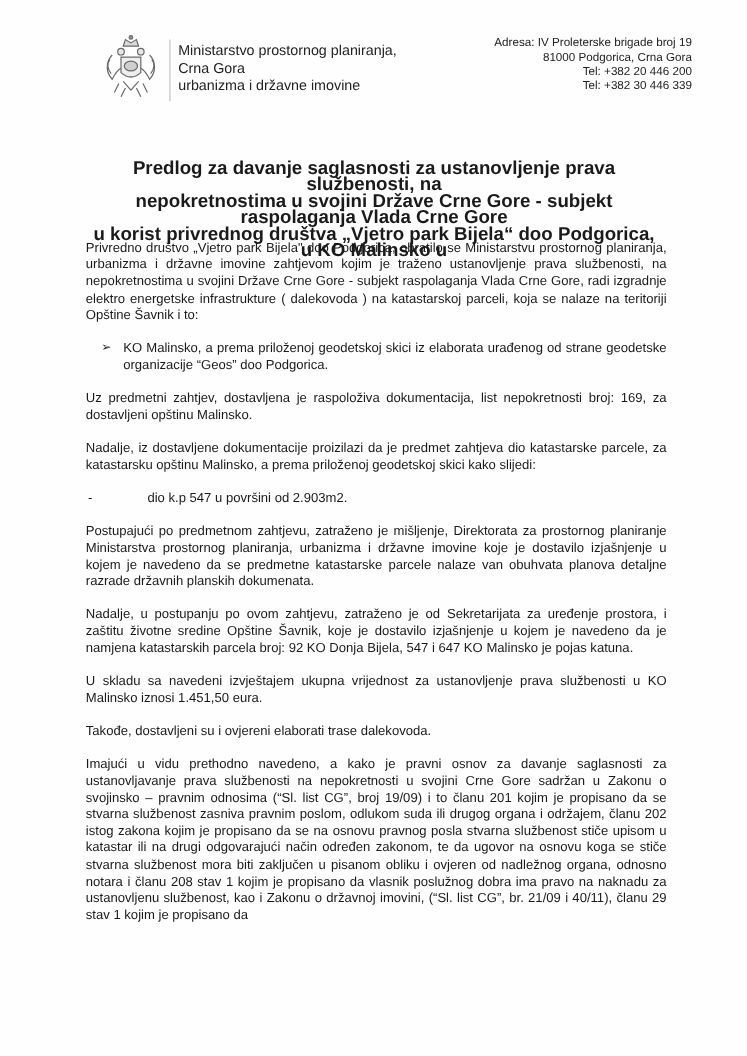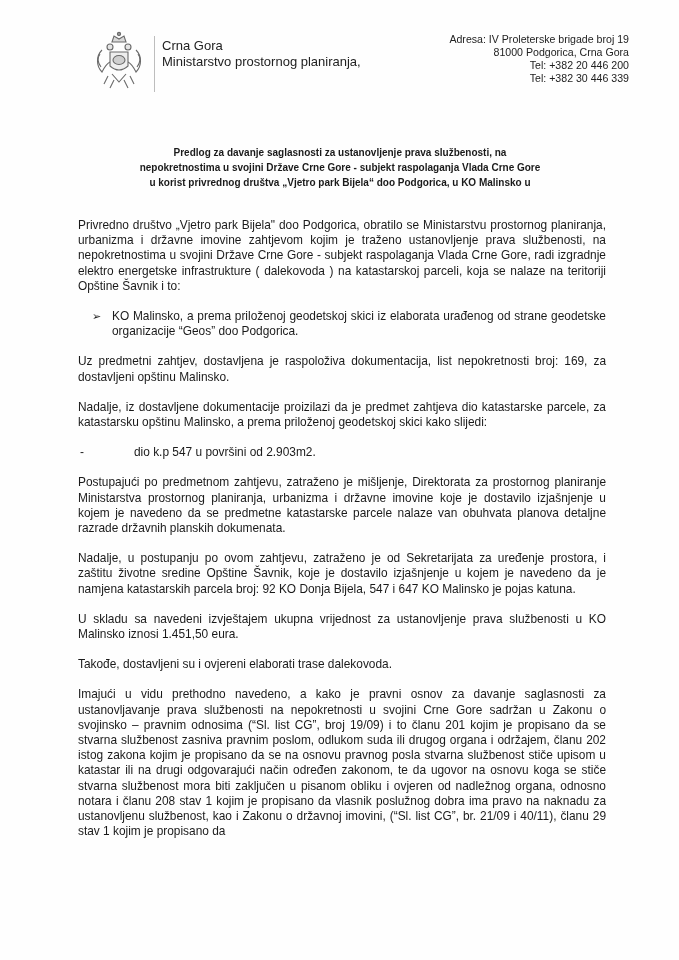--- a/index.html
+++ b/index.html
@@ -14,21 +14,21 @@
     .crest svg { width: 100%; height: 100%; }
     .header-divider { position: absolute; left: 154px; top: 36px; width: 1px; height: 56px; background: #bdbdbd; }
     .org { position: absolute; left: 162px; top: 38px; font-size: 13px; line-height: 16px; color: #222; }
     .org div { white-space: nowrap; }
     .address { position: absolute; right: 50px; top: 33px; text-align: right; font-size: 10.6px; line-height: 13px; color: #222; }
     .address div { white-space: nowrap; }
 
     
     .title {
       position: absolute; left: 78px; top: 145px; width: 524px;
-      text-align: center; font-weight: bold; font-size: 10px; line-height: 15px; color: #1a1a1a;
+      text-align: center; font-weight: bold; font-size: 17px; line-height: 15px; color: #1a1a1a;
     }
 
     
     .body { position: absolute; left: 78px; top: 218px; width: 528px; font-size: 11.9px; line-height: 15.2px; color: #1a1a1a; }
     .p { text-align: justify; margin: 0; }
     .gap { height: 15px; }
     .bullet { position: relative; padding-left: 34px; text-align: justify; }
     .bullet .mark { position: absolute; left: 14px; top: 0; font-size: 11px; }
     .dash-item { position: relative; padding-left: 56px; }
     .dash-item .mark { position: absolute; left: 2px; top: 0; }
@@ -58,22 +58,23 @@
 
         <path d="M20 44 L27 52 L34 44"></path>
         <path d="M16 46 L12 54 M38 46 L42 54"></path>
         <path d="M22 50 L18 58 M32 50 L36 58"></path>
       </g>
     </svg>
   </div>
   <div class="header-divider"></div>
 
   <div class="org">
+    <div>Ministarstvo prostornog planiranja,</div>
     <div>Crna Gora</div>
-    <div>Ministarstvo prostornog planiranja,</div>
+    <div>urbanizma i državne imovine</div>
   </div>
 
   <div class="address">
     <div>Adresa: IV Proleterske brigade broj 19</div>
     <div>81000 Podgorica, Crna Gora</div>
     <div>Tel: +382 20 446 200</div>
     <div>Tel: +382 30 446 339</div>
   </div>
 
   <div class="title">

